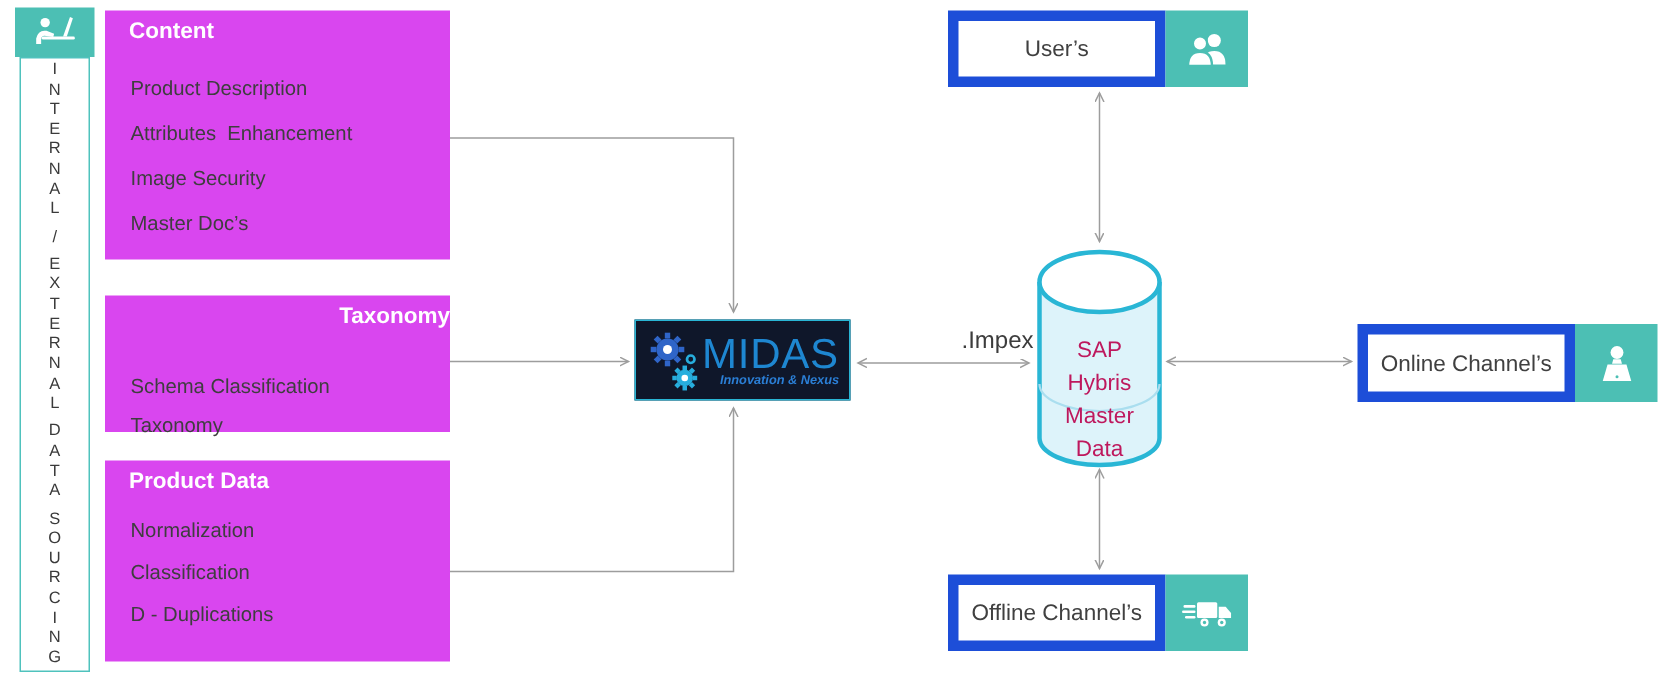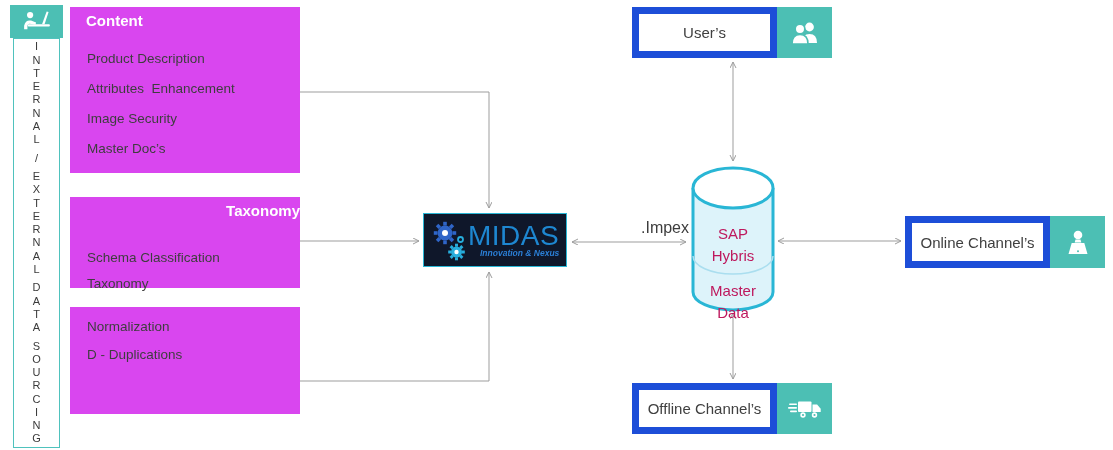--- a/index.html
+++ b/index.html
@@ -43,21 +43,21 @@
   .midas-tagline{font-size:8.5px;font-weight:bold;font-style:italic;color:#2b7fd6;text-align:center;margin-top:-2px;margin-left:12px;}
 
   
   .impex-label{position:absolute;left:620px;top:219px;width:90px;text-align:center;
                font-size:16px;color:#3d3d3d;z-index:3;}
 
   
   .cylinder{position:absolute;left:689px;top:164px;z-index:2;}
   .cylinder-text{position:absolute;left:689px;top:223px;width:88px;text-align:center;
                  font-size:15px;line-height:22px;color:#be185d;z-index:3;}
-  .cylinder-text .db-group2{margin-top:13px;}
+  .cylinder-text .db-group2{}
   .cylinder-text span{display:block;}
 
   
   .node{position:absolute;width:200px;height:51px;z-index:3;}
   .node-label{position:absolute;left:0;top:0;width:145px;height:100%;background:#ffffff;
               border:7px solid #1d4ed8;box-sizing:border-box;display:flex;align-items:center;
               justify-content:center;font-size:15px;color:#404040;}
   .node-icon{position:absolute;left:145px;top:0;width:55px;height:100%;background:#4cbfb4;
              display:flex;align-items:center;justify-content:center;}
   .node-users{left:632px;top:7px;}
@@ -144,22 +144,24 @@
 
   <div class="panel panel-taxonomy">
     <div class="panel-header">Taxonomy</div>
     <ul class="panel-body">
         <li class="panel-item">Schema Classification</li>
         <li class="panel-item">Taxonomy</li>
       </ul>
   </div>
 
   <div class="panel panel-productdata">
+    <div class="panel-header">Product Data</div>
     <ul class="panel-body">
         <li class="panel-item">Normalization</li>
+        <li class="panel-item">Classification</li>
         <li class="panel-item">D - Duplications</li>
       </ul>
   </div>
 
   <div class="midas-box">
     <svg class="midas-gears" width="40" height="44" viewBox="0 0 40 44">
       <g fill="#2f65c8">
         <circle cx="15" cy="15" r="7.4"></circle>
         <rect x="13.2" y="3.8" width="3.6" height="3.8"></rect>
         <rect x="13.2" y="3.8" width="3.6" height="3.8" transform="rotate(45 15 15)"></rect>

